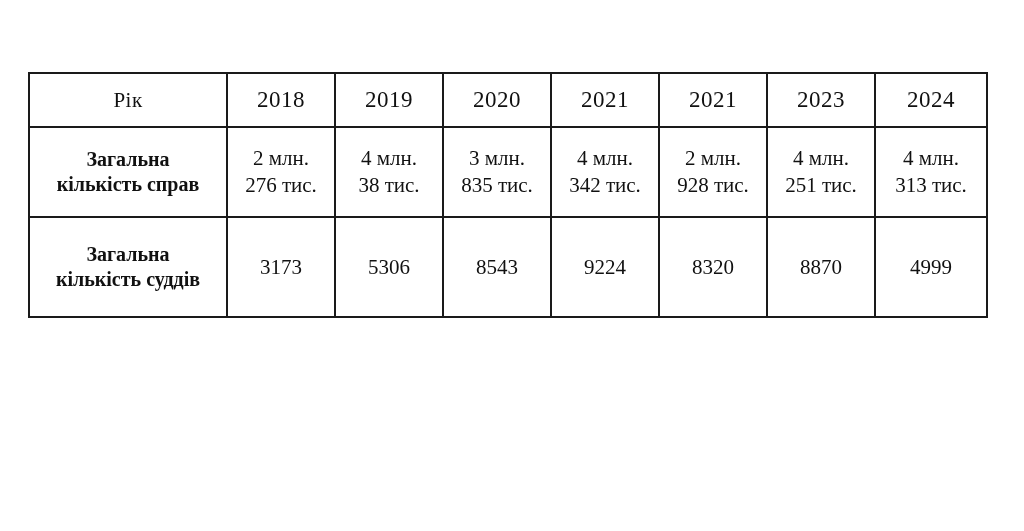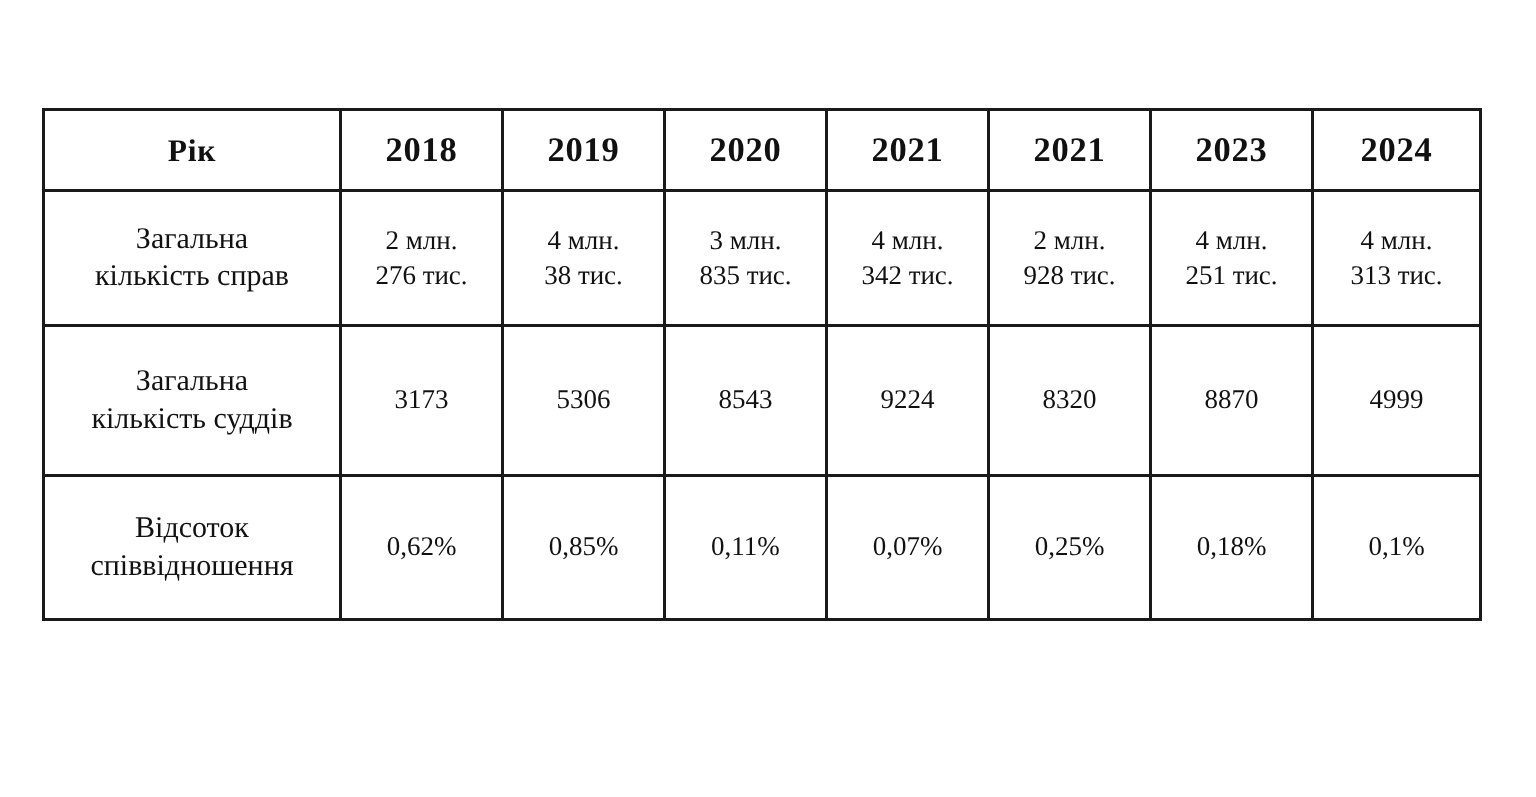--- a/index.html
+++ b/index.html
@@ -40,46 +40,46 @@
     color: #111111;
     padding: 0;
   }
   
   col.c-label { width: 198px; }
   col.c-year  { width: 108px; }
   col.c-year-last { width: 112px; }
 
   
   thead th {
-    font-weight: bold;
+    font-weight: normal;
     font-size: 23px;
     height: 52px;
     letter-spacing: 0.5px;
   }
   thead th.row-label {
     font-size: 21px;
   }
   
   tbody td {
     font-size: 21px;
     line-height: 1.28;
   }
   tbody td.row-label {
-    font-weight: normal;
+    font-weight: bold;
     font-size: 20px;
     line-height: 1.25;
     padding: 6px 16px;
   }
   tbody tr.r-cases td { height: 76px; }
   tbody tr.r-judges td { height: 86px; }
   tbody tr.r-suspicions td { height: 62px; }
   tbody tr.r-percent td { height: 82px; }
 
   tbody td.value {
-    font-size: 18px;
+    font-size: 21px;
     padding: 4px 16px;
   }
   .val-line { display: block; }
   .nowrap { white-space: nowrap; }
 </style>
 </head>
 <body>
 
 <div class="page">
   <div class="table-wrap">
@@ -151,30 +151,17 @@
           <td class="value">3173</td>
           <td class="value">5306</td>
           <td class="value">8543</td>
           <td class="value">9224</td>
           <td class="value">8320</td>
           <td class="value">8870</td>
           <td class="value">4999</td>
         </tr>
 
 
-        <tr class="r-percent">
-          <td class="row-label">
-            <span class="val-line">Відсоток</span>
-            <span class="val-line">співвідношення</span>
-          </td>
-          <td class="value">0,62%</td>
-          <td class="value">0,85%</td>
-          <td class="value">0,11%</td>
-          <td class="value">0,07%</td>
-          <td class="value">0,25%</td>
-          <td class="value">0,18%</td>
-          <td class="value">0,1%</td>
-        </tr>
 
       </tbody>
     </table>
   </div>
 </div>
 
 </body></html>

